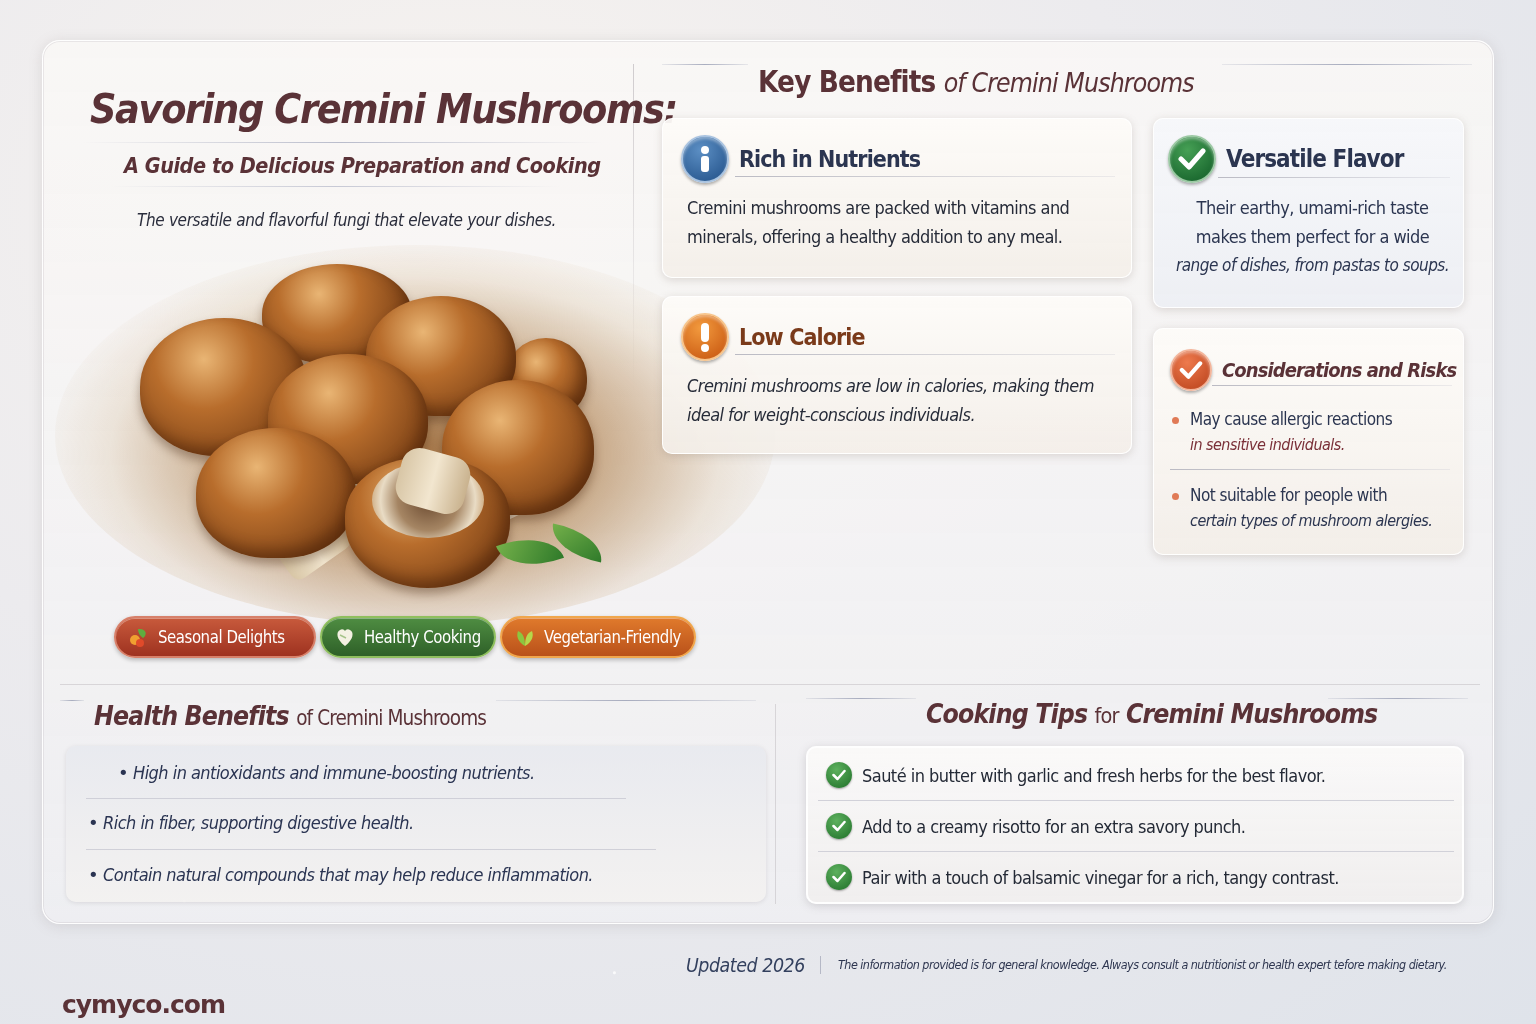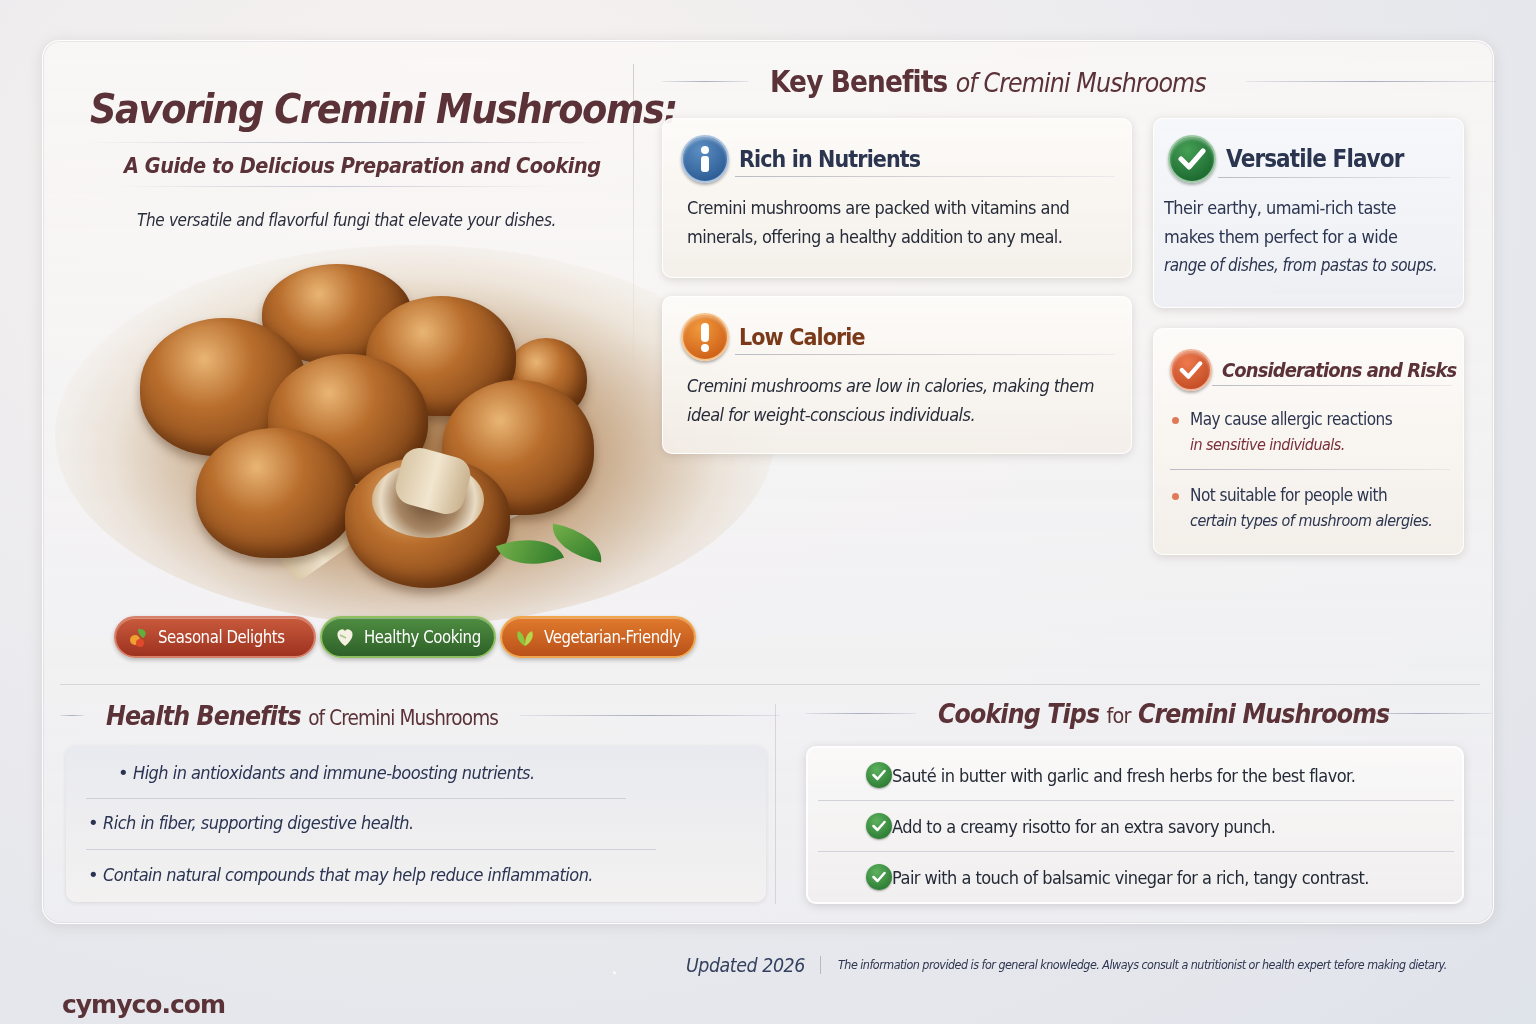--- a/index.html
+++ b/index.html
@@ -67,21 +67,21 @@
     height: 42px; border-radius: 21px; display: flex; align-items: center; padding: 0 14px 0 12px; gap: 8px;
     font-family: "DejaVu Sans", sans-serif; font-size: 17px; color: #fff; letter-spacing: -0.5px;
     box-shadow: 0 2px 4px rgba(0,0,0,0.25), inset 0 1px 0 rgba(255,255,255,0.35);
   }
   .chip .chip-text { transform: scaleX(0.88); transform-origin: left; white-space: nowrap; }
   .chip-red { background: linear-gradient(180deg, #c85a3c, #9e3220); border: 2px solid #d7806a; width: 202px; }
   .chip-green { background: linear-gradient(180deg, #4f8d42, #2e6028); border: 2px solid #8fbf5e; width: 176px; }
   .chip-orange { background: linear-gradient(180deg, #e07a2c, #b9511a); border: 2px solid #f0a64c; width: 196px; }
   .chip-icon { width: 22px; height: 22px; display: inline-flex; align-items: center; justify-content: center; }
 
-  .section-head { position: absolute; display: flex; align-items: center; gap: 22px; }
+  .section-head { position: absolute; display: flex; align-items: flex-start; gap: 10px; }
   .section-head .rule { height: 1px; background: linear-gradient(90deg, rgba(160,165,185,0.2), rgba(160,165,185,0.9), rgba(160,165,185,0.2)); }
   .sh-text { font-family: "DejaVu Sans", sans-serif; font-weight: bold; color: #5a3237; white-space: nowrap; letter-spacing: -1px; }
   .sh-text .small { font-weight: normal; font-style: italic; }
 
   .card {
     position: absolute; border-radius: 10px;
     background: linear-gradient(180deg, rgba(253,251,248,0.95), rgba(243,238,232,0.92));
     border: 1px solid rgba(255,255,255,0.95);
     box-shadow: 0 2px 8px rgba(120,100,90,0.22);
   }
@@ -111,21 +111,21 @@
   .hb-item { position: absolute; left: 22px; font-family: "DejaVu Sans", sans-serif; font-style: italic; font-size: 18px; color: #2a3452; letter-spacing: -0.6px; white-space: nowrap; }
   .hb-item .t { display: inline-block; transform: scaleX(0.9); transform-origin: left; }
   .hb-sep { position: absolute; left: 20px; height: 1px; background: rgba(200,200,210,0.8); }
 
   .tip-panel {
     position: absolute; border-radius: 10px;
     background: linear-gradient(180deg, rgba(250,249,248,0.95), rgba(240,238,238,0.9));
     border: 2px solid rgba(255,255,255,0.95);
     box-shadow: 0 2px 8px rgba(120,110,120,0.25);
   }
-  .tip-item { position: absolute; left: 18px; display: flex; align-items: center; font-family: "DejaVu Sans", sans-serif; font-size: 18px; color: #242a36; letter-spacing: -0.6px; white-space: nowrap; margin-left: 40px; }
+  .tip-item { position: absolute; left: 18px; display: flex; align-items: center; gap: 10px; font-family: "DejaVu Sans", sans-serif; font-size: 18px; color: #242a36; letter-spacing: -0.6px; white-space: nowrap; }
   .tip-item .t { display: inline-block; transform: scaleX(0.9); transform-origin: left; }
   .tip-check { width: 26px; height: 26px; border-radius: 50%; background: radial-gradient(circle at 40% 30%, #5db15e, #1f6e28); display: flex; align-items: center; justify-content: center; box-shadow: 0 1px 2px rgba(0,0,0,0.35); flex: none; }
 
   .footer-brand { position: absolute; left: 62px; top: 950px; font-family: "DejaVu Sans", sans-serif; font-weight: bold; font-size: 25px; color: #5a3237; letter-spacing: -1px; margin-top: 40px; }
   .footer-updated { position: absolute; left: 686px; top: 954px; font-family: "DejaVu Sans", sans-serif; font-style: italic; font-size: 19px; color: #33405e; letter-spacing: -0.5px; transform: scaleX(0.92); transform-origin: left; }
   .footer-bar { position: absolute; left: 820px; top: 956px; width: 1px; height: 18px; background: #b5b8c6; }
   .footer-note { position: absolute; left: 838px; top: 957px; font-family: "DejaVu Sans", sans-serif; font-style: italic; font-size: 13px; color: #2e3650; letter-spacing: -0.6px; white-space: nowrap; transform: scaleX(0.86); transform-origin: left; }
 </style>
 </head>
 <body>
@@ -224,21 +224,21 @@
 <div class="card cool" style="left:1153px;top:118px;width:311px;height:190px;">
   <div class="card-head" style="left:14px;">
     <div class="ic ic-green">
       <svg width="28" height="24" viewBox="0 0 28 24">
           <path d="M3 12 L11 20 L25 4" stroke="#fff" stroke-width="5" fill="none" stroke-linecap="round" stroke-linejoin="round"></path>
         </svg>
     </div>
     <div class="card-title" style="font-size:24px;">Versatile Flavor</div>
   </div>
   <div class="card-rule" style="left:64px;top:58px;width:232px;"></div>
-  <div class="card-body" style="left:10px;top:74px;color:#2b3550;">
+  <div class="card-body" style="left:22px;top:74px;color:#2b3550;text-align:center;">
     <span>Their earthy, umami-rich taste</span>
     <span>makes them perfect for a wide</span>
     <span style="font-style:italic;font-size:17px;">range of dishes, from pastas to soups.</span>
   </div>
 </div>
 
 <div class="card" style="left:662px;top:296px;width:470px;height:158px;">
   <div class="card-head">
     <div class="ic ic-orange">
       <svg width="14" height="32" viewBox="0 0 14 32">

